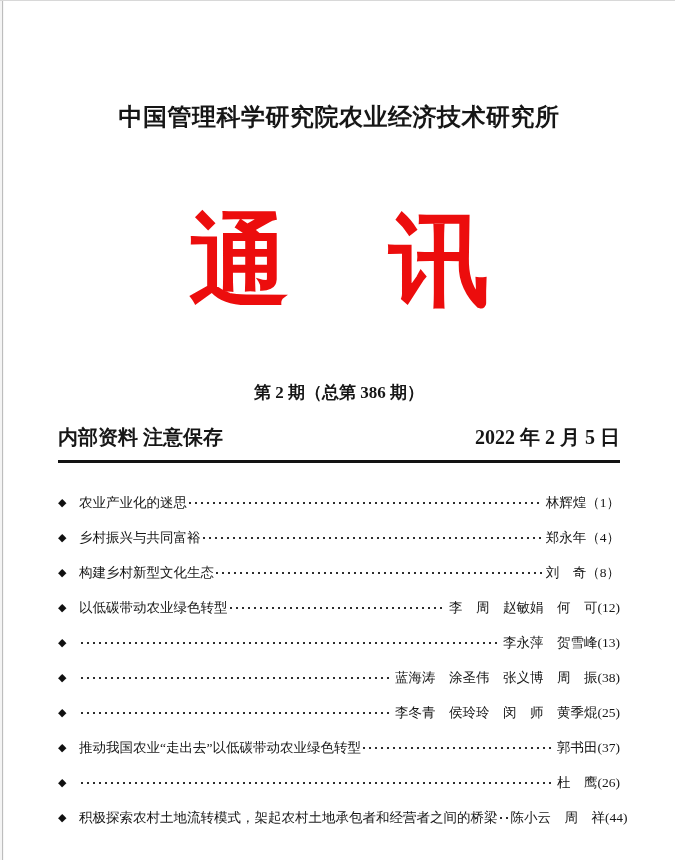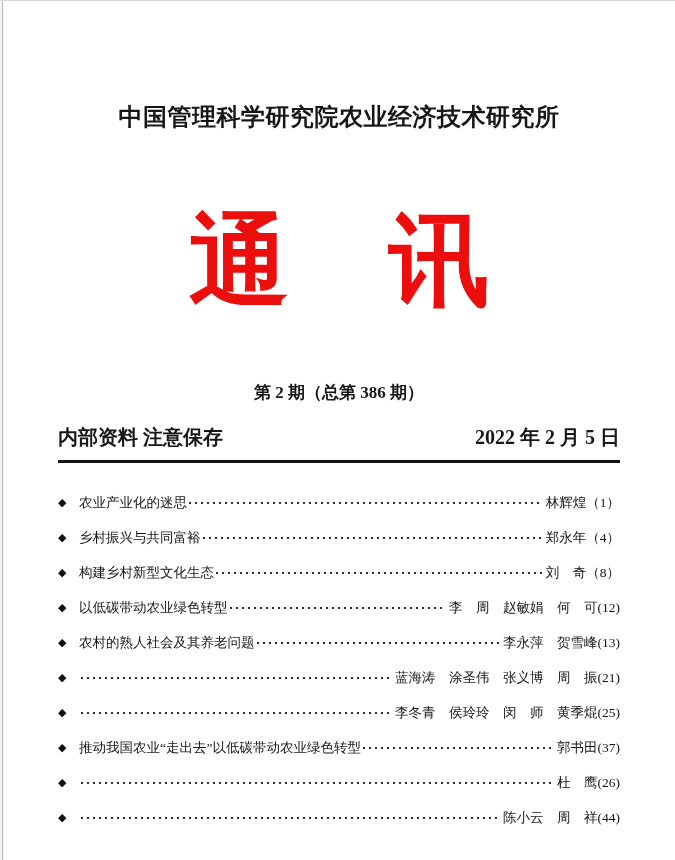--- a/index.html
+++ b/index.html
@@ -145,31 +145,30 @@
     <div class="toc-row">
       <span class="bullet">◆</span>
       <span class="toc-title">以低碳带动农业绿色转型</span>
       <span class="leader"></span>
       <span class="toc-authors">李　周　赵敏娟　何　可</span>
       <span class="toc-page">(12)</span>
     </div>
 
     <div class="toc-row">
       <span class="bullet">◆</span>
-      <span class="toc-title">农村的熟人社会及其养老问题</span>
       <span class="leader"></span>
       <span class="toc-authors">李永萍　贺雪峰</span>
       <span class="toc-page">(13)</span>
     </div>
 
     <div class="toc-row">
       <span class="bullet">◆</span>
       <span class="leader"></span>
       <span class="toc-authors">蓝海涛　涂圣伟　张义博　周　振</span>
-      <span class="toc-page">(21)</span>
+      <span class="toc-page">(38)</span>
     </div>
 
     <div class="toc-row">
       <span class="bullet">◆</span>
       <span class="leader"></span>
       <span class="toc-authors">李冬青　侯玲玲　闵　师　黄季焜</span>
       <span class="toc-page">(25)</span>
     </div>
 
     <div class="toc-row">
@@ -182,19 +181,20 @@
 
     <div class="toc-row">
       <span class="bullet">◆</span>
       <span class="leader"></span>
       <span class="toc-authors">杜　鹰</span>
       <span class="toc-page">(26)</span>
     </div>
 
     <div class="toc-row">
       <span class="bullet">◆</span>
+      <span class="toc-title">积极探索农村土地流转模式，架起农村土地承包者和经营者之间的桥梁</span>
       <span class="leader"></span>
       <span class="toc-authors">陈小云　周　祥</span>
       <span class="toc-page">(44)</span>
     </div>
 
   </div>
 </div>
 
 </body></html>

